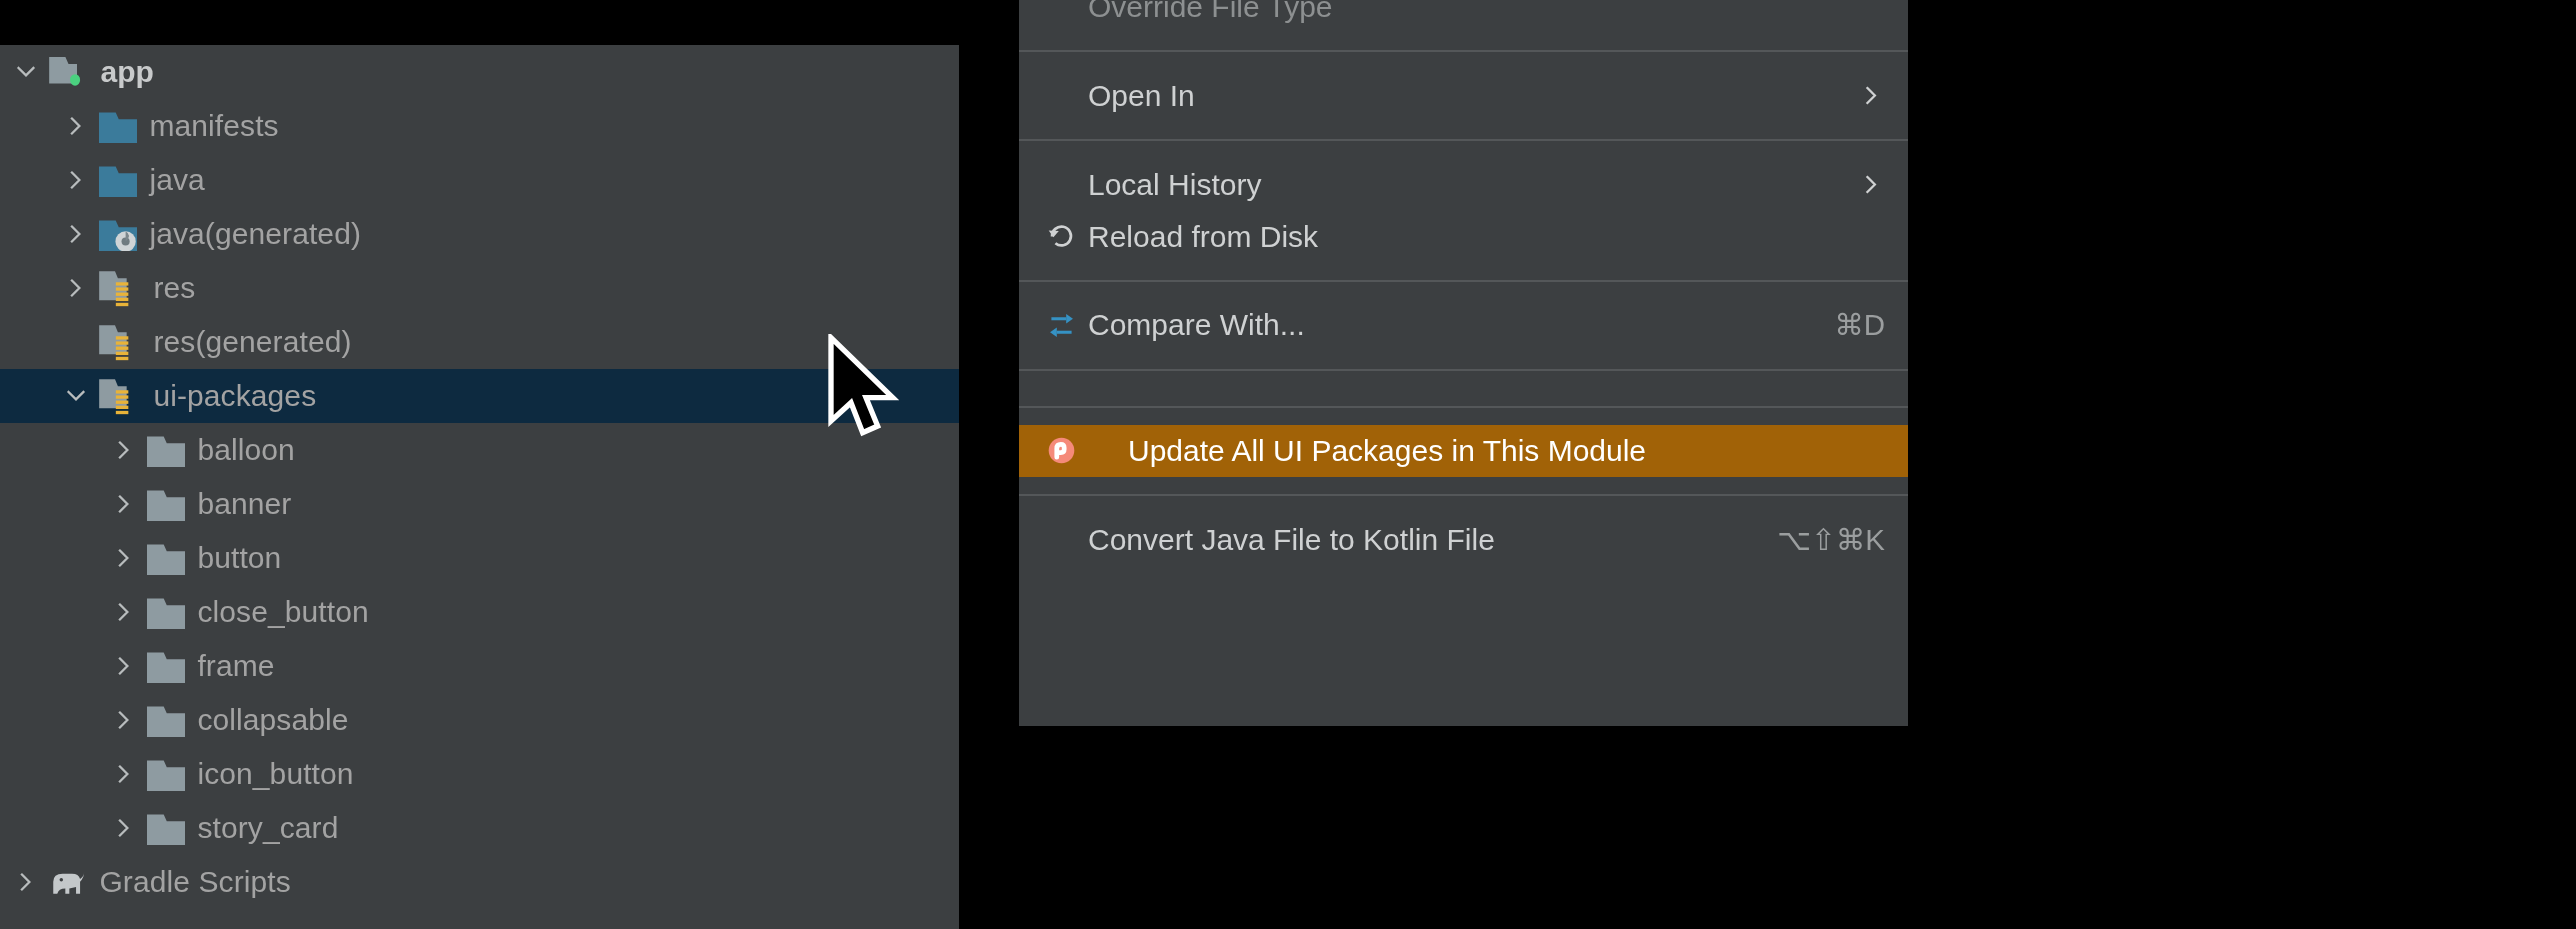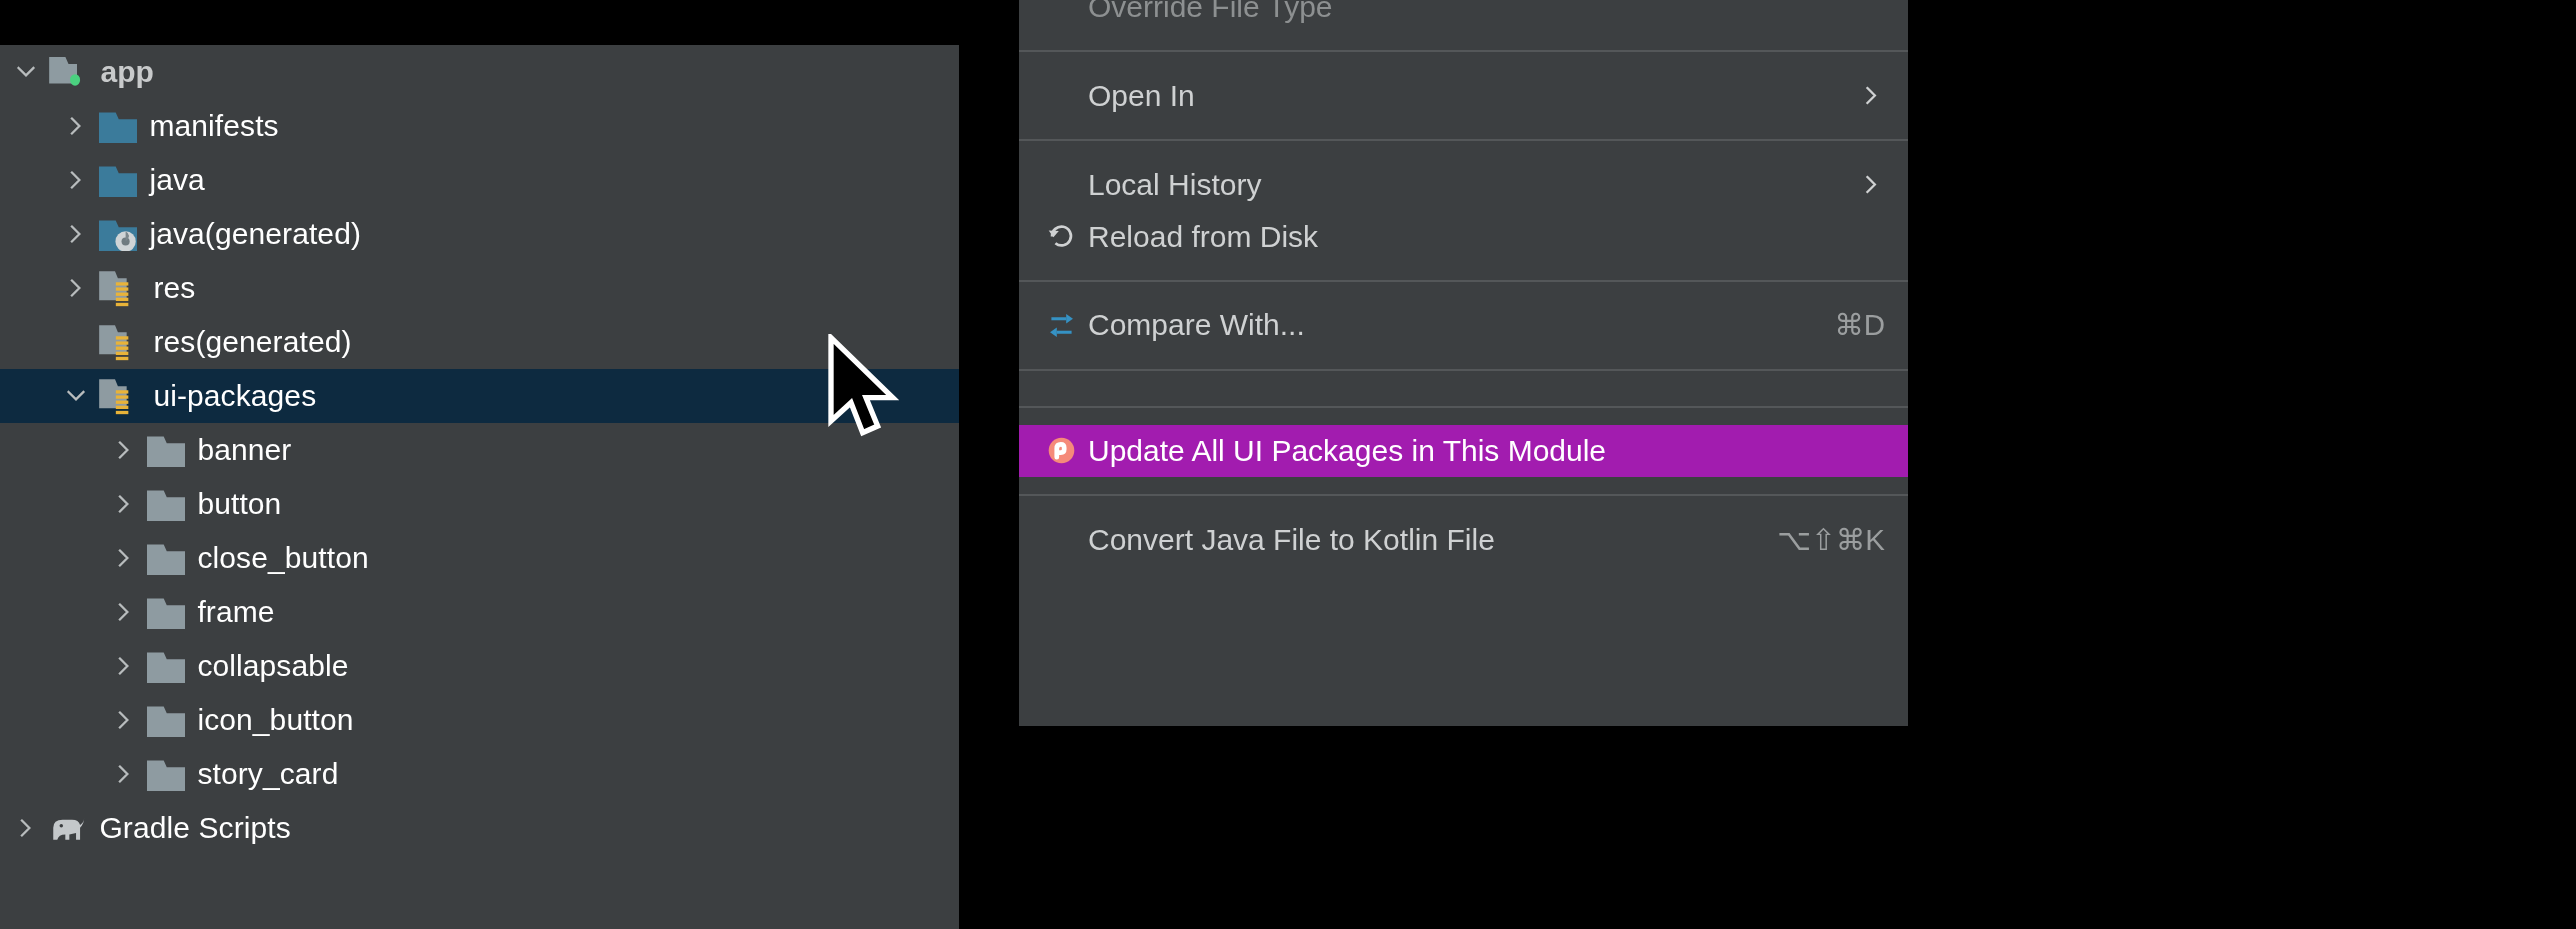--- a/index.html
+++ b/index.html
@@ -23,21 +23,21 @@
   .tree-row.selected{background:#0d2a40;}
   .twisty{
     width:28px;height:28px;flex:0 0 28px;position:relative;
   }
   .twisty svg{position:absolute;left:50%;top:50%;transform:translate(-50%,-50%);}
   .ficon{
     flex:0 0 auto;position:relative;display:flex;align-items:center;justify-content:center;
   }
   .ficon svg{display:block;}
   .row-label{
-    font-size:30px;color:#ffffff;letter-spacing:0.1px;
+    font-size:30px;color:#a3a3a3;letter-spacing:0.1px;
     display:flex;align-items:baseline;
   }
   .row-label.bold{font-weight:bold;color:#c8cacb;}
 
   
   .ind-0{padding-left:12px;}
   .ind-1{padding-left:62px;}
   .ind-2{padding-left:110px;}
 
   .gap-s{width:9.4px;flex:0 0 9.4px;}
@@ -50,21 +50,21 @@
     box-sizing:border-box;
     overflow:hidden;
   }
   .menu-item{
     position:relative;display:flex;align-items:center;
     height:52px;box-sizing:border-box;
     padding-left:27px;padding-right:23px;
     color:#cfd1d2;font-size:30px;white-space:nowrap;
   }
   .menu-item.disabled{color:#8d9091;}
-  .menu-item.highlighted{background:#a21caf;color:#ffffff;}
+  .menu-item.highlighted{background:#a16207;color:#ffffff;gap:40px;}
   .menu-icon{
     width:42px;flex:0 0 42px;display:flex;align-items:center;justify-content:flex-start;
   }
   .menu-icon.empty{}
   .menu-label{flex:1 1 auto;}
   .menu-accel{
     margin-left:auto;padding-left:34px;color:#9b9e9f;font-size:29.5px;
   }
   .submenu-arrow{margin-left:auto;padding-left:27px;display:flex;align-items:center;}
   .menu-sep{height:2px;background:#545759;margin:0;}
@@ -208,20 +208,35 @@
           <path d="M14,9 L25,20 L14,31" fill="none" stroke="#b8bcbd" stroke-width="3.4" stroke-linecap="square"></path>
         </svg>
       </span>
       <span class="gap-s"></span>
       <span class="ficon">
         <svg width="38" height="34" viewBox="0 0 56 50">
           <path d="M0,5 L24.64,5 L29.12,15 L56,15 L56,50 L0,50 Z" fill="#8e9ba1"></path>
         </svg>
       </span>
       <span class="gap-m"></span>
+      <span class="row-label">balloon</span>
+    </div>
+    <div class="tree-row ind-2">
+      <span class="twisty">
+        <svg width="27" height="27" viewBox="0 0 40 40">
+          <path d="M14,9 L25,20 L14,31" fill="none" stroke="#b8bcbd" stroke-width="3.4" stroke-linecap="square"></path>
+        </svg>
+      </span>
+      <span class="gap-s"></span>
+      <span class="ficon">
+        <svg width="38" height="34" viewBox="0 0 56 50">
+          <path d="M0,5 L24.64,5 L29.12,15 L56,15 L56,50 L0,50 Z" fill="#8e9ba1"></path>
+        </svg>
+      </span>
+      <span class="gap-m"></span>
       <span class="row-label">banner</span>
     </div>
     <div class="tree-row ind-2">
       <span class="twisty">
         <svg width="27" height="27" viewBox="0 0 40 40">
           <path d="M14,9 L25,20 L14,31" fill="none" stroke="#b8bcbd" stroke-width="3.4" stroke-linecap="square"></path>
         </svg>
       </span>
       <span class="gap-s"></span>
       <span class="ficon">

